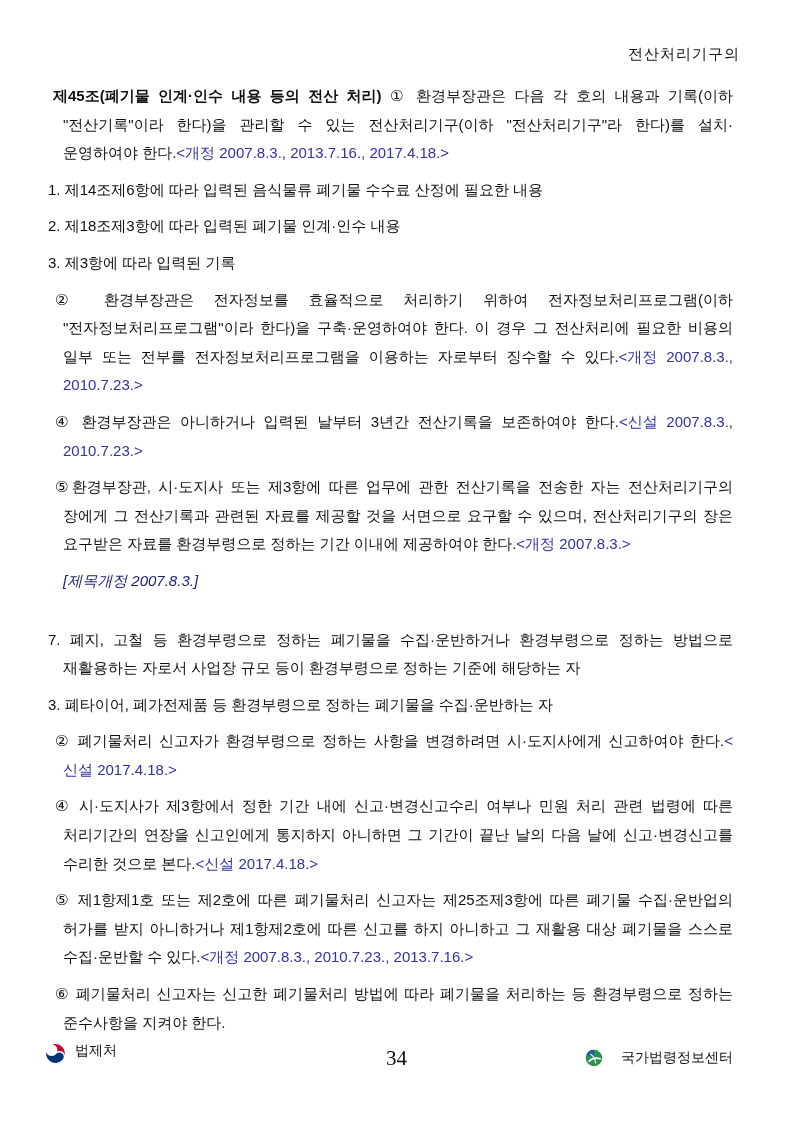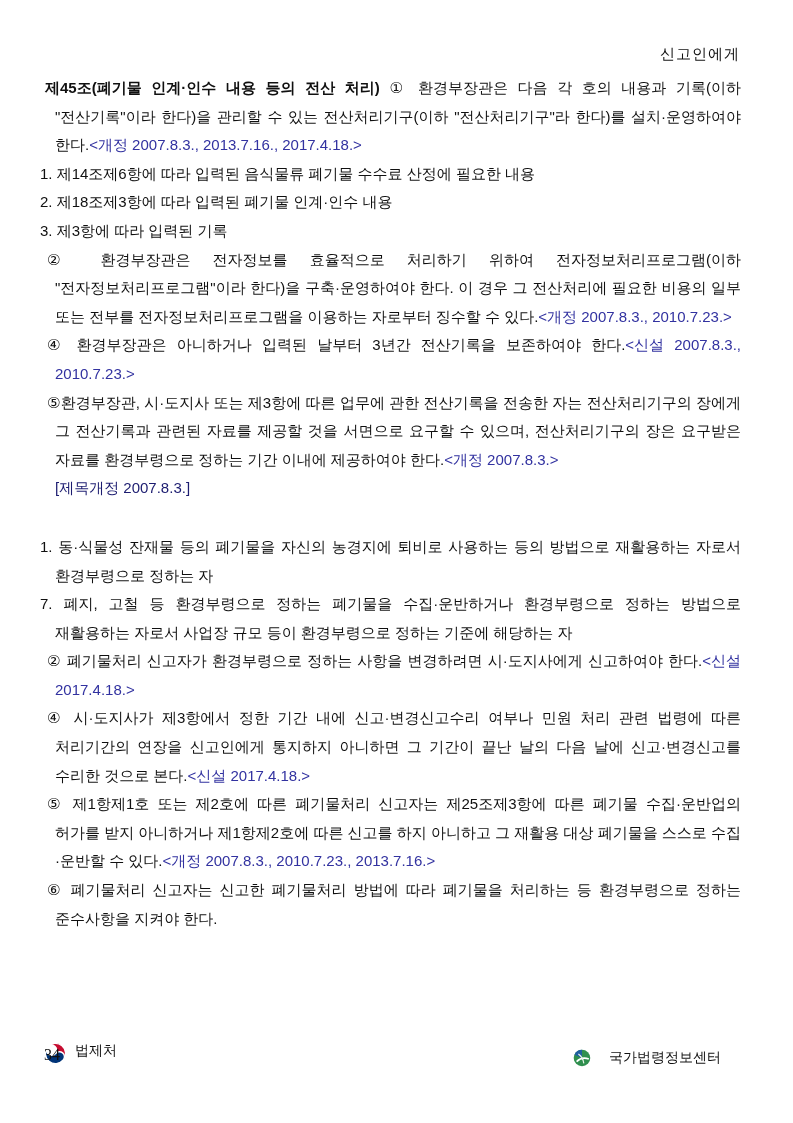--- a/index.html
+++ b/index.html
@@ -24,81 +24,81 @@
     line-height: 20px;
     letter-spacing: 1px;
   }
   .content {
     position: absolute;
     top: 74px;
     left: 55px;
     width: 686px;
   }
   .content p {
-    margin: 0;
+    margin: 8px;
     font-size: 15px;
     line-height: 28.6px;
     text-align: justify;
     word-break: keep-all;
   }
   .article-45 { margin-bottom: 0; }
   .article-46 { margin-top: 30px; }
   .intro { margin-left: 10px; text-indent: -10px; }
   .item  { margin-left: 19px; text-indent: -15px; }
   .para  { margin-left: 9px;  text-indent: -8px;  }
-  .note  { margin-left: 5px;  color: #1c1c70; }
+  .note  { margin-left: 5px;  color: #1c1c70; font-style: italic; }
   .amend { color: #3232a0; }
   .bold-head { font-weight: bold; }
   .footer {
     position: absolute;
     left: 44px;
     right: 44px;
     top: 1042px;
     height: 36px;
     font-size: 14px;
   }
   .footer-left {
     position: absolute; left: 0; top: 0;
     display: flex; align-items: flex-start; gap: 8px;
   }
   .footer-right {
-    position: absolute; right: 28px; top: 7px;
+    position: absolute; right: 16px; top: 7px;
     display: flex; align-items: center; gap: 18px;
   }
   .footer-center {
     position: absolute; left: 0; right: 0; top: 4px;
-    text-align: left;
+    text-align: center;
     font-family: "Liberation Serif", "DejaVu Serif", serif;
-    font-size: 16px;
+    font-size: 21px;
   }
   .logo-svg { display: block; }
 </style>
 </head>
 <body>
 
 <div class="page">
 
-  <div class="doc-header">신고인에게</div>
+  <div class="doc-header">전산처리기구의</div>
 
   <div class="content">
 
     <div class="article-45">
       <p class="intro"><strong class="bold-head">제45조(폐기물 인계·인수 내용 등의 전산 처리)</strong><span> ① 환경부장관은 다음 각 호의 내용과 기록(이하 "전산기록"이라 한다)을 관리할 수 있는 전산처리기구(이하 "전산처리기구"라 한다)를 설치·운영하여야 한다.</span><span class="amend">&lt;개정 2007.8.3., 2013.7.16., 2017.4.18.&gt;</span></p>
       <p class="item">1. 제14조제6항에 따라 입력된 음식물류 폐기물 수수료 산정에 필요한 내용</p>
       <p class="item">2. 제18조제3항에 따라 입력된 폐기물 인계·인수 내용</p>
       <p class="item">3. 제3항에 따라 입력된 기록</p>
       <p class="para"><span>② 환경부장관은 전자정보를 효율적으로 처리하기 위하여 전자정보처리프로그램(이하 "전자정보처리프로그램"이라 한다)을 구축·운영하여야 한다. 이 경우 그 전산처리에 필요한 비용의 일부 또는 전부를 전자정보처리프로그램을 이용하는 자로부터 징수할 수 있다.</span><span class="amend">&lt;개정 2007.8.3., 2010.7.23.&gt;</span></p>
       <p class="para"><span>④ 환경부장관은 아니하거나 입력된 날부터 3년간 전산기록을 보존하여야 한다.</span><span class="amend">&lt;신설 2007.8.3., 2010.7.23.&gt;</span></p>
       <p class="para"><span>⑤환경부장관, 시·도지사 또는 제3항에 따른 업무에 관한 전산기록을 전송한 자는 전산처리기구의 장에게 그 전산기록과 관련된 자료를 제공할 것을 서면으로 요구할 수 있으며, 전산처리기구의 장은 요구받은 자료를 환경부령으로 정하는 기간 이내에 제공하여야 한다.</span><span class="amend">&lt;개정 2007.8.3.&gt;</span></p>
       <p class="note">[제목개정 2007.8.3.]</p>
     </div>
 
     <div class="article-46">
-      <p class="item">1. 동·식물성 잔재물 등의 폐기물을 자신의 농경지에 퇴비로 사용하는 등의 방법으로 재활용하는 자로서 환경부령으로 정하는 자</p>
       <p class="item">7. 폐지, 고철 등 환경부령으로 정하는 폐기물을 수집·운반하거나 환경부령으로 정하는 방법으로 재활용하는 자로서 사업장 규모 등이 환경부령으로 정하는 기준에 해당하는 자</p>
+      <p class="item">3. 폐타이어, 폐가전제품 등 환경부령으로 정하는 폐기물을 수집·운반하는 자</p>
       <p class="para"><span>② 폐기물처리 신고자가 환경부령으로 정하는 사항을 변경하려면 시·도지사에게 신고하여야 한다.</span><span class="amend">&lt;신설 2017.4.18.&gt;</span></p>
       <p class="para"><span>④ 시·도지사가 제3항에서 정한 기간 내에 신고·변경신고수리 여부나 민원 처리 관련 법령에 따른 처리기간의 연장을 신고인에게 통지하지 아니하면 그 기간이 끝난 날의 다음 날에 신고·변경신고를 수리한 것으로 본다.</span><span class="amend">&lt;신설 2017.4.18.&gt;</span></p>
       <p class="para"><span>⑤ 제1항제1호 또는 제2호에 따른 폐기물처리 신고자는 제25조제3항에 따른 폐기물 수집·운반업의 허가를 받지 아니하거나 제1항제2호에 따른 신고를 하지 아니하고 그 재활용 대상 폐기물을 스스로 수집·운반할 수 있다.</span><span class="amend">&lt;개정 2007.8.3., 2010.7.23., 2013.7.16.&gt;</span></p>
       <p class="para"><span>⑥ 폐기물처리 신고자는 신고한 폐기물처리 방법에 따라 폐기물을 처리하는 등 환경부령으로 정하는 준수사항을 지켜야 한다.</span></p>
     </div>
 
   </div>
 
   <div class="footer">
     <div class="footer-left">

